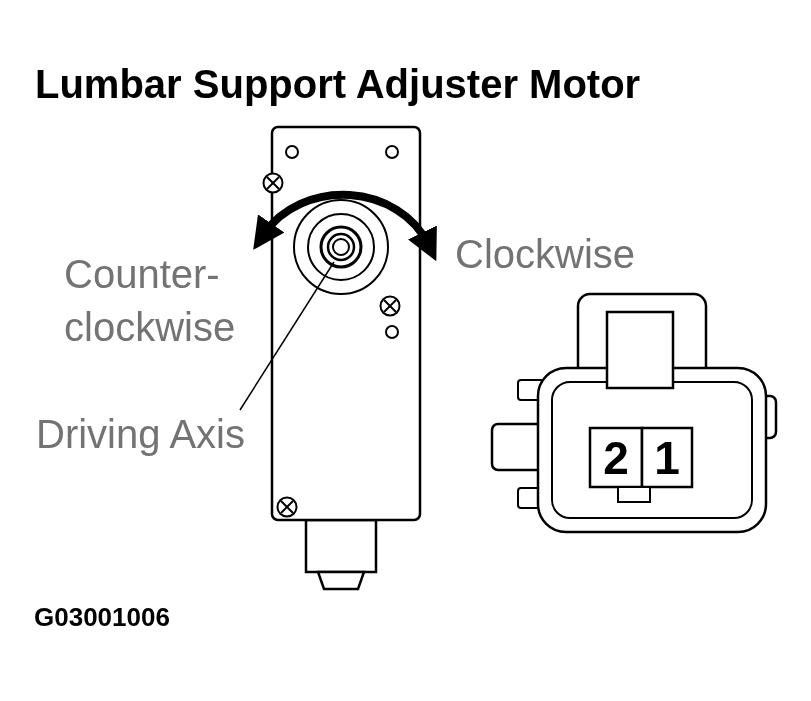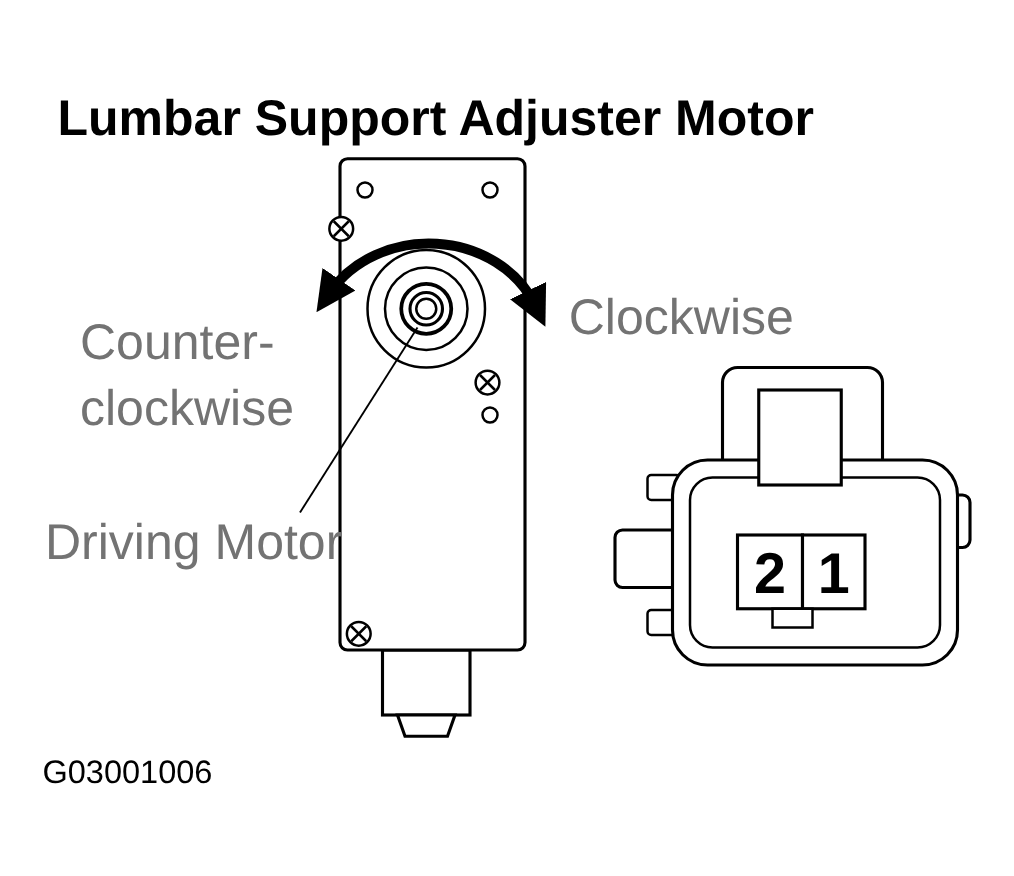--- a/index.html
+++ b/index.html
@@ -17,21 +17,21 @@
   }
   .figure svg {
     position: absolute;
     left: 0;
     top: 0;
   }
   .title {
     position: absolute;
     left: 35px;
     top: 62px;
-    margin: 11px;
+    margin: 0;
     font-size: 40px;
     font-weight: bold;
     color: #000;
     letter-spacing: 0px;
     white-space: nowrap;
   }
   .label {
     position: absolute;
     color: #737373;
     font-size: 40px;
@@ -40,21 +40,21 @@
     line-height: 53px;
   }
   .label-counter { left: 64px; top: 248px; }
   .label-clockwise { left: 455px; top: 228px; }
   .label-axis { left: 36px; top: 408px; }
   .figid {
     position: absolute;
     left: 34px;
     top: 602px;
     font-size: 26px;
-    font-weight: normal;
+    font-weight: bold;
     color: #000;
   }
   .pin-num {
     font-family: "Liberation Sans", "DejaVu Sans", sans-serif;
     font-size: 46px;
     font-weight: 600;
     fill: #000;
   }
 </style>
 </head>
@@ -137,17 +137,17 @@
 
   <h1 class="title">Lumbar Support Adjuster Motor</h1>
 
   <div class="label label-counter">
     <div>Counter-</div>
     <div>clockwise</div>
   </div>
 
   <div class="label label-clockwise">Clockwise</div>
 
-  <div class="label label-axis">Driving Motor</div>
+  <div class="label label-axis">Driving Axis</div>
 
   <div class="figid">G03001006</div>
 
 </div>
 
 </body></html>

